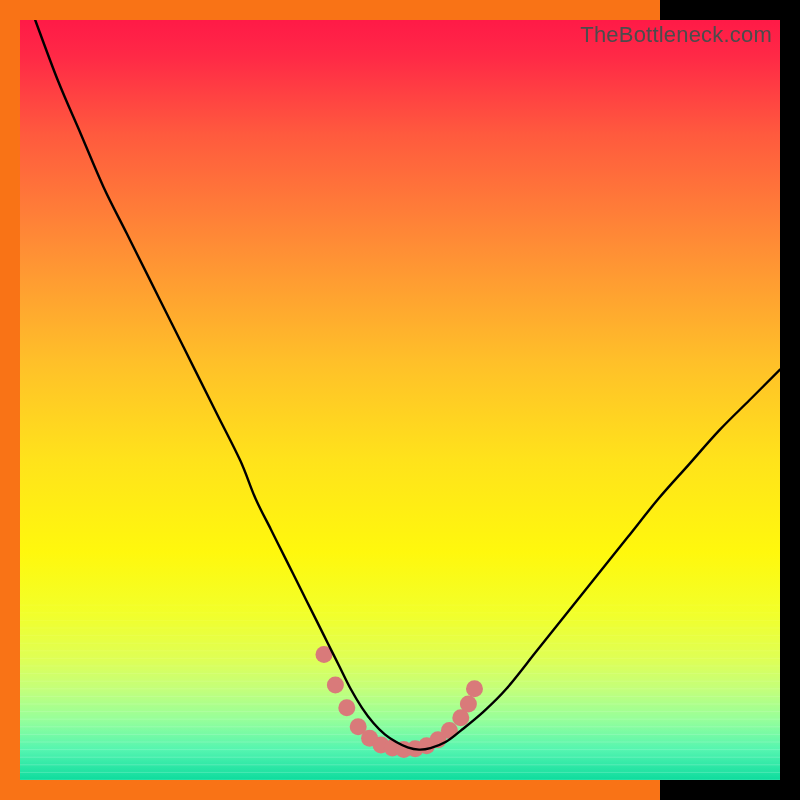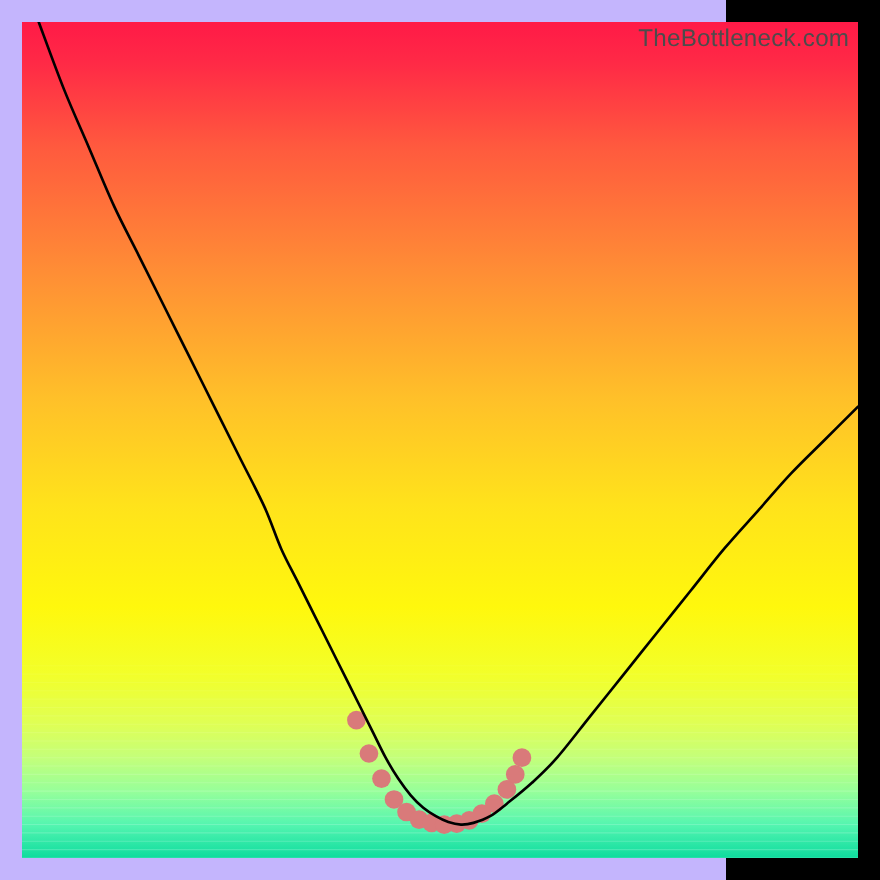--- a/index.html
+++ b/index.html
@@ -10,21 +10,21 @@
     background: #000;
     font-family: Arial, Helvetica, sans-serif;
     overflow: hidden;
   }
   .frame {
     position: absolute;
     left: 0;
     top: 0;
     width: 660px;
     height: 800px;
-    background: #c4b5fd;
+    background: #f97316;
   }
   .plot-area {
     position: absolute;
     left: 20px;
     top: 20px;
     width: 760px;
     height: 760px;
     overflow: hidden;
   }
   .watermark {

